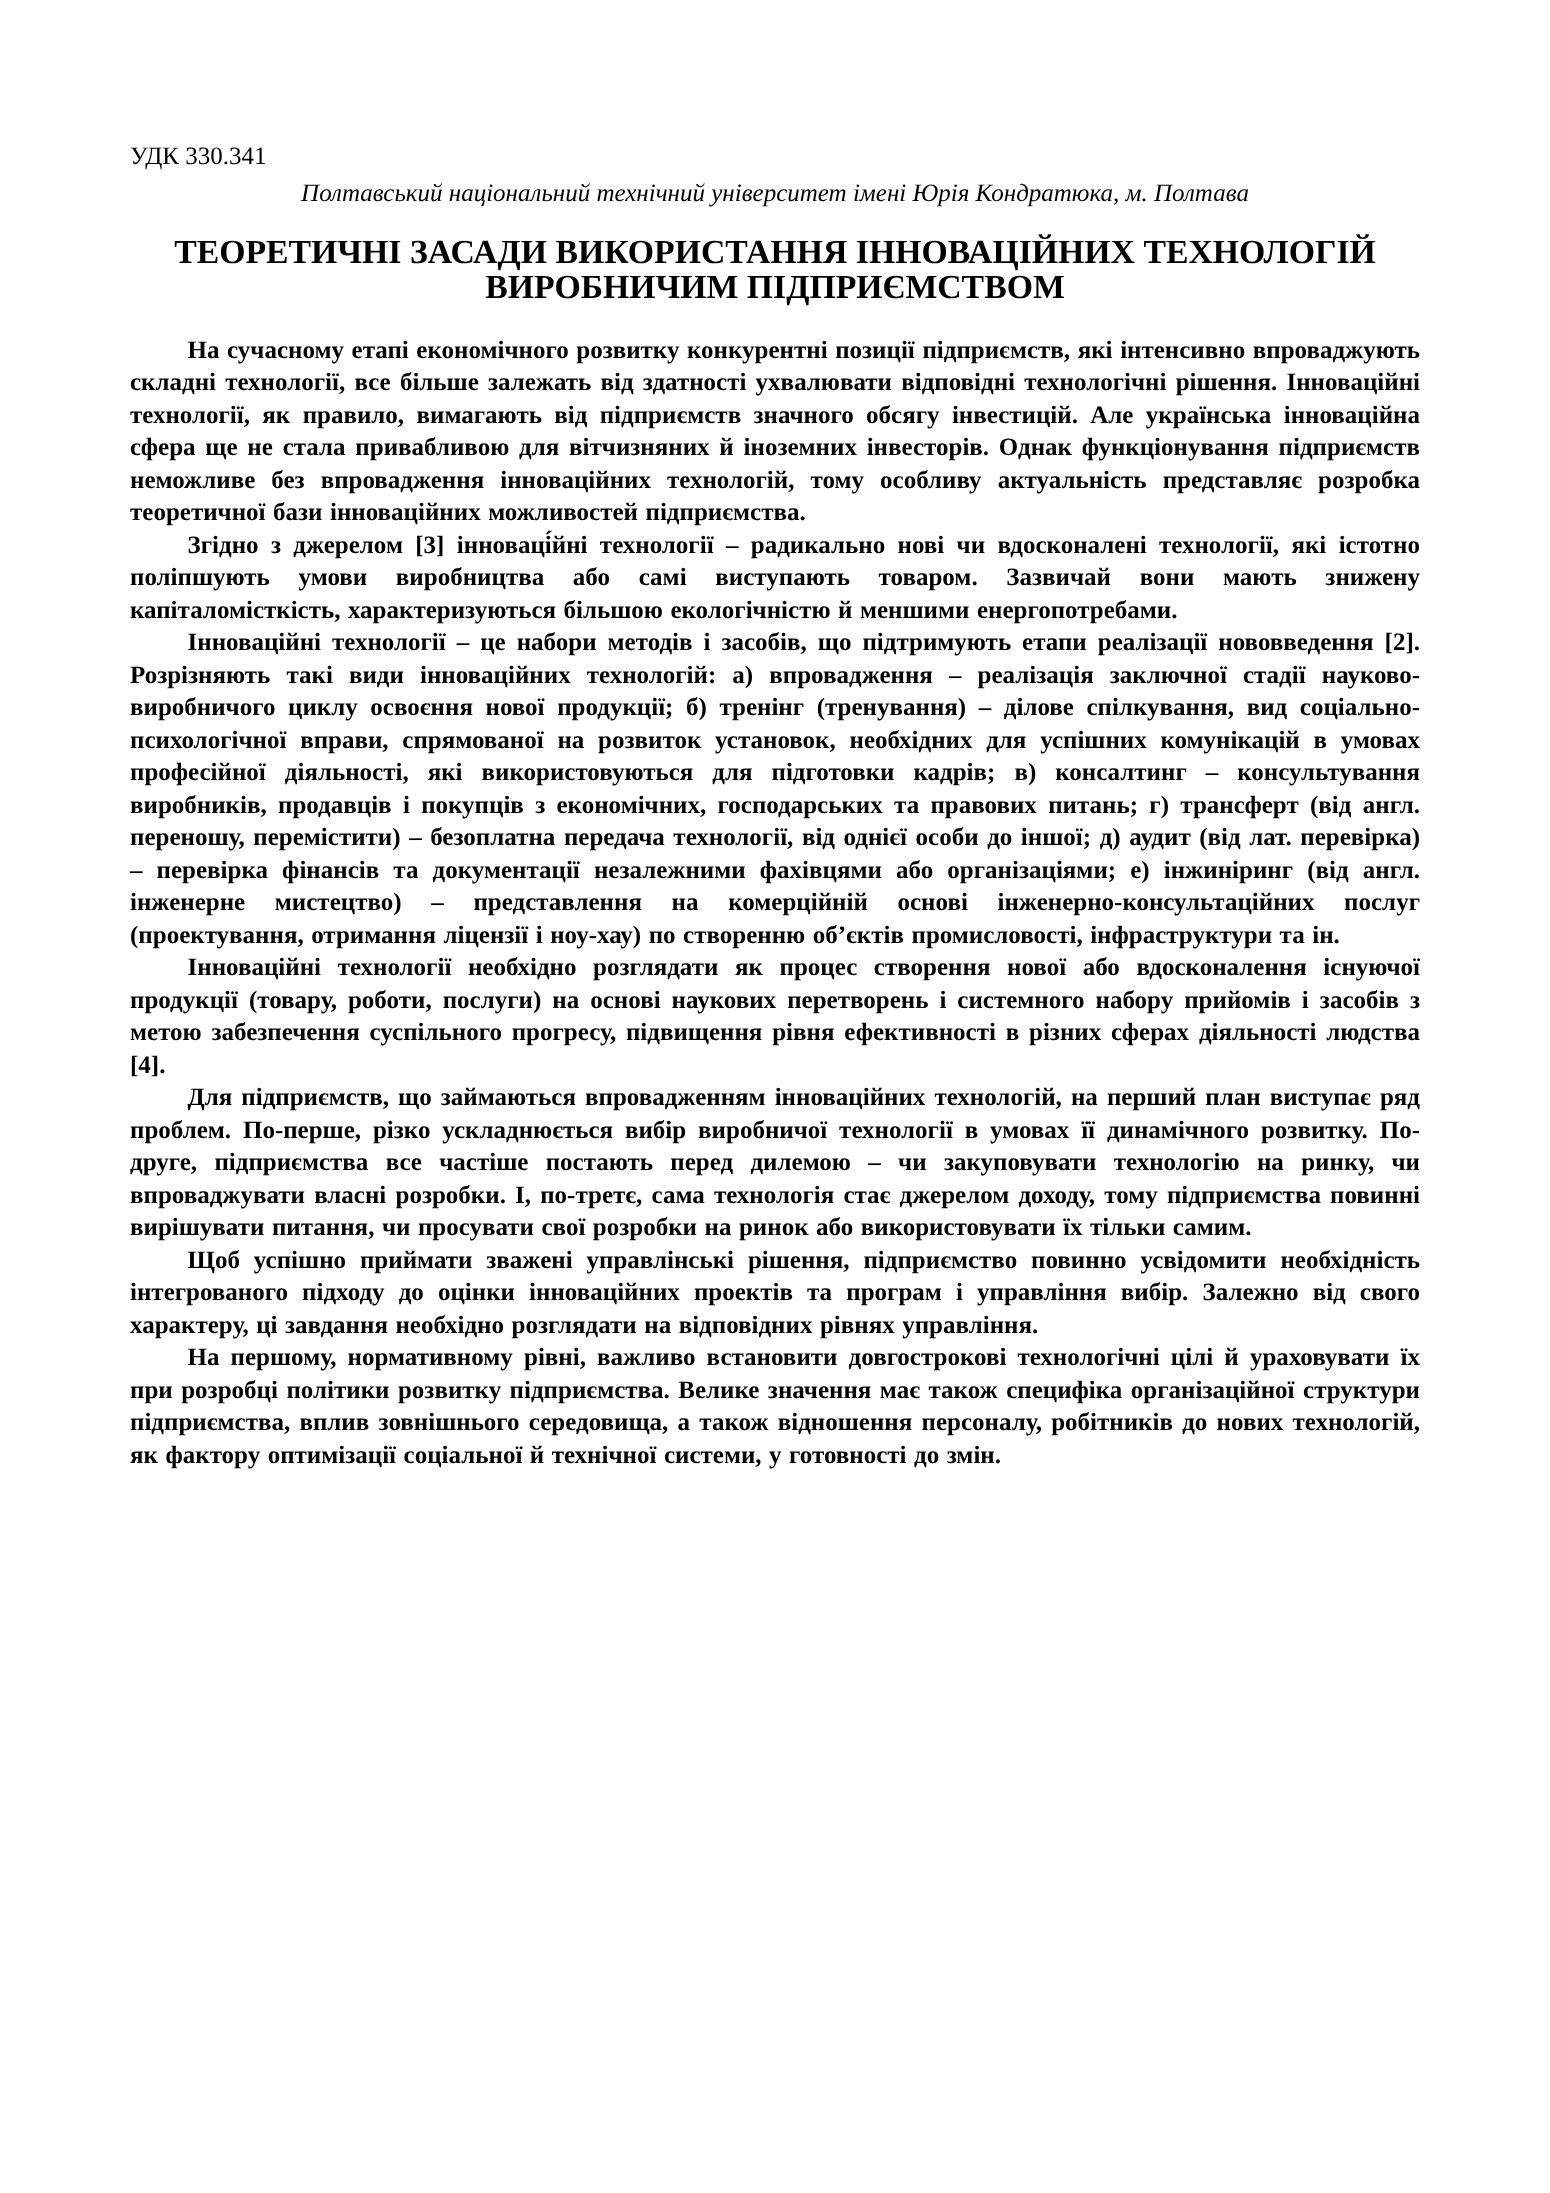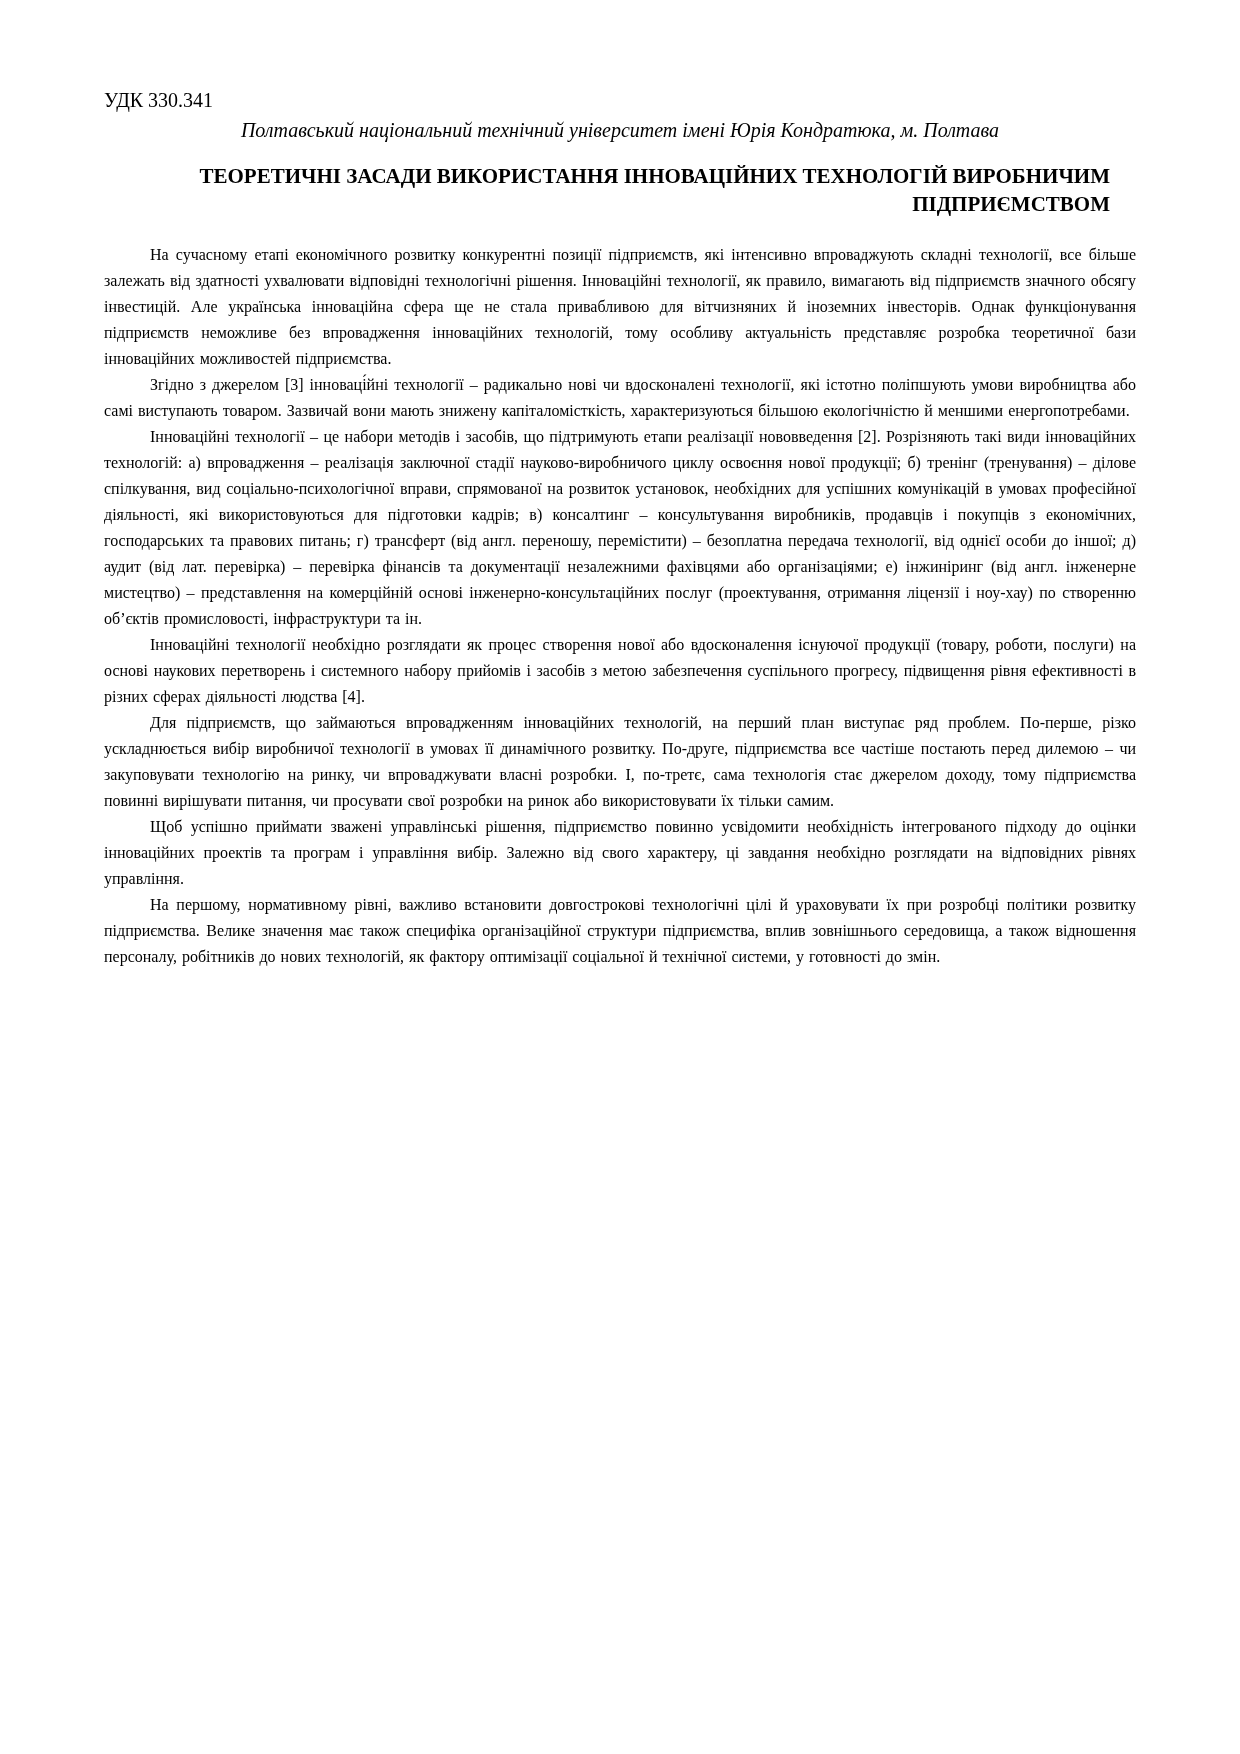--- a/index.html
+++ b/index.html
@@ -7,21 +7,21 @@
     padding: 0;
     background: #ffffff;
   }
   .page {
     position: relative;
     width: 1240px;
     height: 1754px;
     margin: 0 auto;
     background: #ffffff;
     box-sizing: border-box;
-    padding: 87px 104px 60px 104px;
+    padding: 112px 104px 60px 104px;
     font-family: "Liberation Serif", "DejaVu Serif", serif;
     color: #000000;
     overflow: hidden;
   }
   .udc {
     font-size: 20px;
     line-height: 26px;
     text-align: left;
     margin: 0 0 4px 0;
   }
@@ -32,34 +32,35 @@
     margin: 0;
   }
   .affiliation {
     font-size: 20px;
     line-height: 27px;
     text-align: center;
     font-style: italic;
     margin: 0 0 18px 0;
   }
   .article-title {
-    font-size: 21px;
+    font-size: 27px;
     line-height: 28px;
     font-weight: bold;
-    text-align: right;
+    text-align: center;
     margin: 0 auto 24px auto;
     max-width: 980px;
   }
   .body-text p {
-    font-size: 16px;
+    font-size: 20px;
     line-height: 26px;
     text-align: justify;
     text-indent: 46px;
     margin: 0;
     word-spacing: 1px;
+    font-weight: bold;
   }
 </style>
 </head>
 <body>
 
 <div class="page">
   <p class="udc">УДК 330.341</p>
   <p class="affiliation">Полтавський національний технічний університет імені Юрія Кондратюка, м. Полтава</p>
   <h1 class="article-title">ТЕОРЕТИЧНІ ЗАСАДИ ВИКОРИСТАННЯ ІННОВАЦІЙНИХ ТЕХНОЛОГІЙ ВИРОБНИЧИМ ПІДПРИЄМСТВОМ</h1>
 

